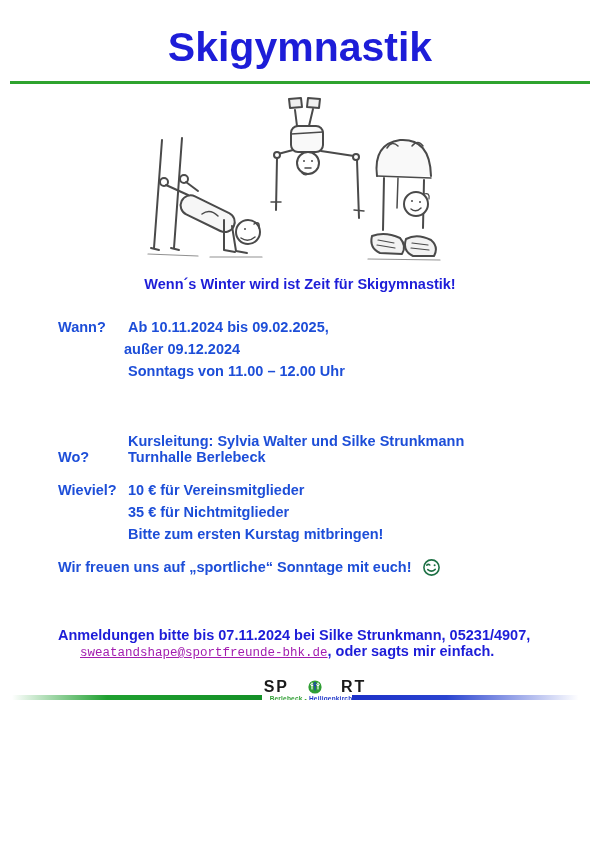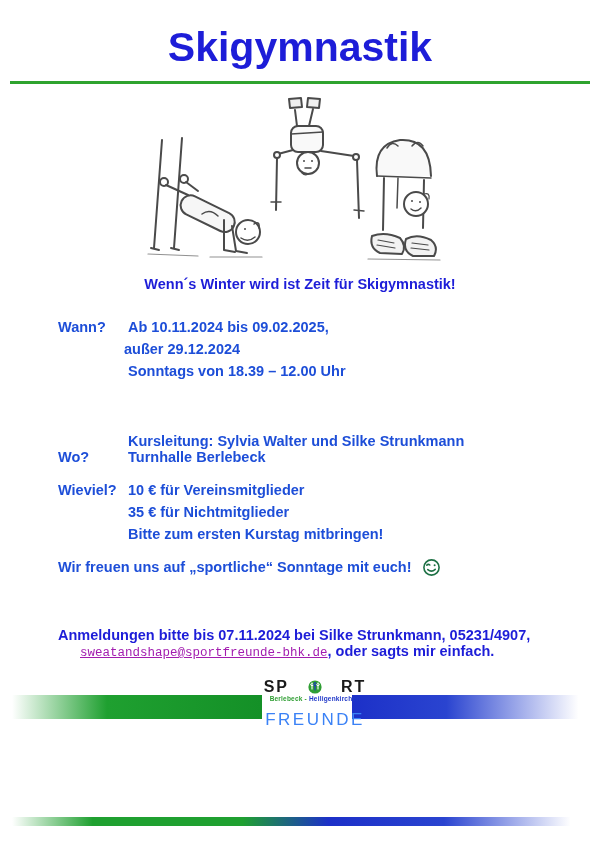--- a/index.html
+++ b/index.html
@@ -1,16 +1,16 @@
 <!DOCTYPE html>
 <html><head>
 <meta charset="utf-8">
 <style>
   html,body{margin:0;padding:0;background:#fff;}
-  .page{position:relative;width:600px;height:848px;background:#ffffff;overflow:hidden;
+  .page{position:relative;width:600px;height:700px;background:#ffffff;overflow:hidden;
         font-family:"Liberation Sans",sans-serif;}
   .title{position:absolute;top:24px;left:0;width:100%;text-align:center;
          font-size:41px;font-weight:700;color:#1d1dd8;letter-spacing:0px;}
   .rule{position:absolute;top:81px;left:10px;width:580px;height:3px;background:#2fa32f;}
   .illu{position:absolute;left:140px;top:96px;width:310px;height:170px;}
   .tagline{position:absolute;top:276px;left:0;width:100%;text-align:center;
            font-size:14.5px;font-weight:700;color:#1d1dd8;}
   .g{color:#1d4ed8;font-weight:700;font-size:14.5px;line-height:22px;}
   .b{color:#1d1dd8;font-weight:700;font-size:14.5px;line-height:22px;}
   .abs{position:absolute;white-space:nowrap;}
@@ -106,22 +106,22 @@
         <path d="M272,147 L288,149 M271,152 L289,154" stroke-width="1.2"></path>
         <path d="M228,163 L300,164" stroke-width="1.2" opacity="0.6"></path>
       </g>
     </svg>
   </div>
 
   <div class="tagline">Wenn´s Winter wird ist Zeit für Skigymnastik!</div>
 
   <div class="abs g" style="left:58px;top:316px;">Wann?</div>
   <div class="abs g" style="left:128px;top:316px;">Ab 10.11.2024 bis 09.02.2025,</div>
-  <div class="abs g" style="left:124px;top:338px;">außer 29.12.2024</div>
-  <div class="abs g" style="left:128px;top:360px;">Sonntags von 18.39 – 12.00 Uhr</div>
+  <div class="abs g" style="left:124px;top:338px;">außer 09.12.2024</div>
+  <div class="abs g" style="left:128px;top:360px;">Sonntags von 11.00 – 12.00 Uhr</div>
 
   <div class="abs g" style="left:128px;top:398px;margin-top:32px;">Kursleitung: Sylvia Walter und Silke Strunkmann</div>
 
   <div class="abs g" style="left:58px;top:446px;">Wo?</div>
   <div class="abs g" style="left:128px;top:446px;">Turnhalle Berlebeck</div>
 
   <div class="abs g" style="left:58px;top:479px;">Wieviel?</div>
   <div class="abs g" style="left:128px;top:479px;">10 € für Vereinsmitglieder</div>
   <div class="abs g" style="left:128px;top:501px;">35 € für Nichtmitglieder</div>
   <div class="abs g" style="left:128px;top:523px;">Bitte zum ersten Kurstag mitbringen!</div>

